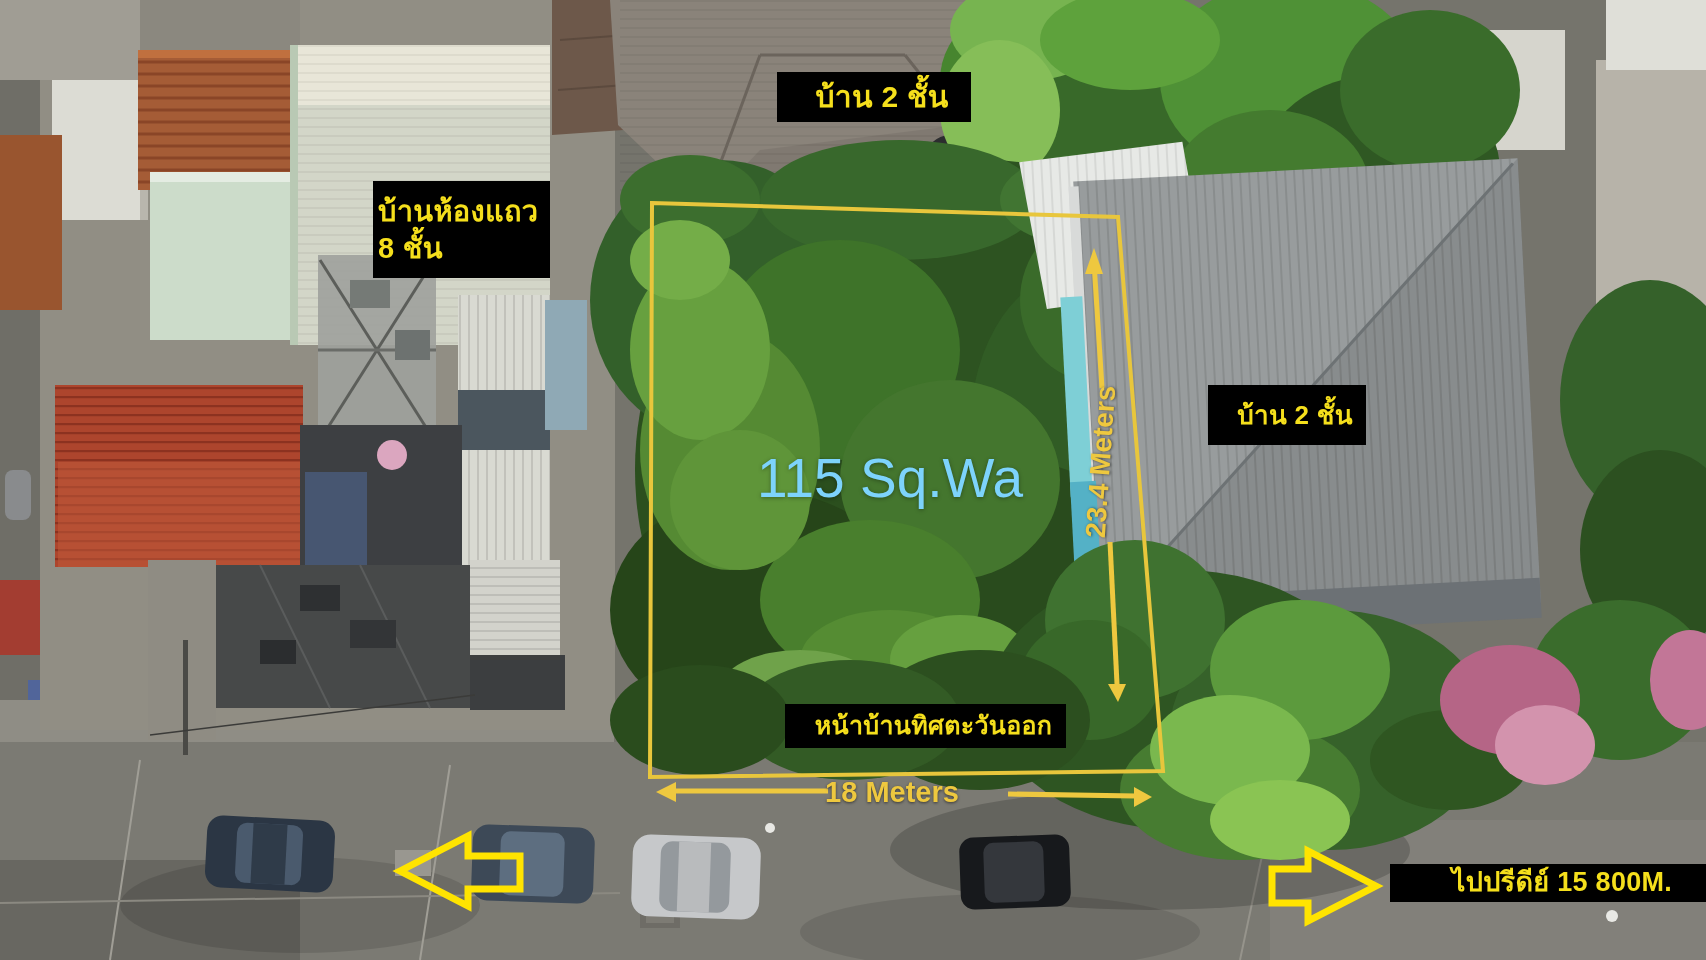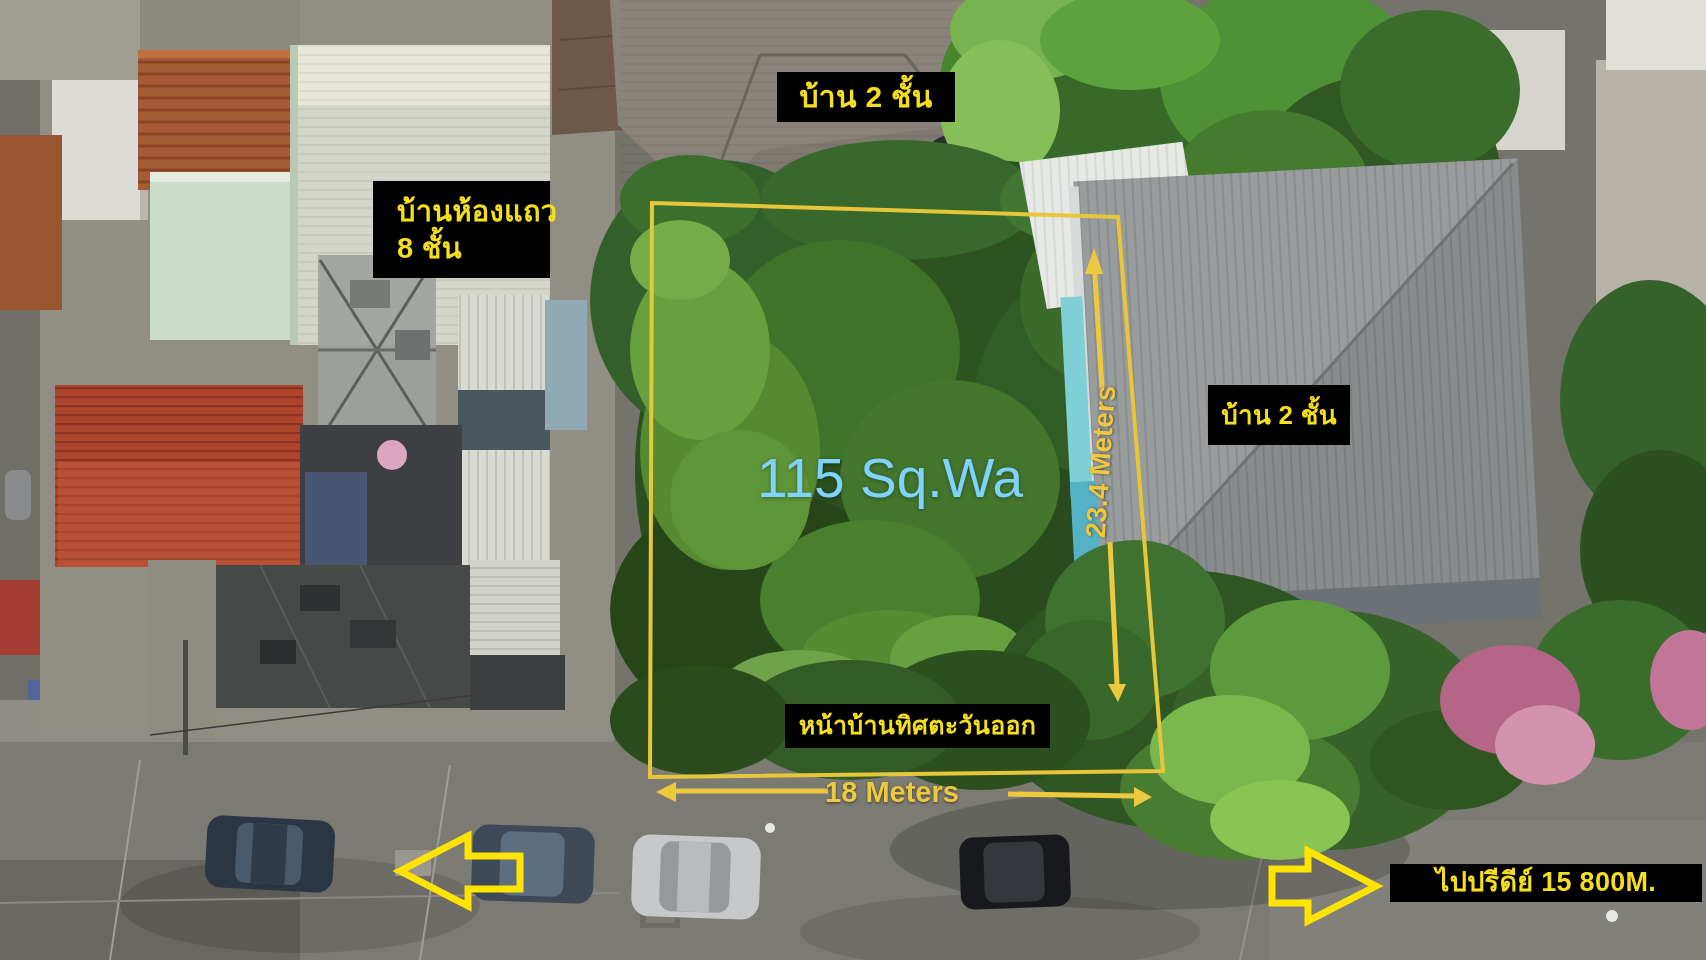--- a/index.html
+++ b/index.html
@@ -5,25 +5,25 @@
   html,body{margin:0;padding:0;background:#222;}
   #stage{
     position:relative;width:1706px;height:960px;overflow:hidden;
     font-family:"Liberation Sans","DejaVu Sans",sans-serif;
     background:#5c6452;
   }
   #photo-svg{position:absolute;left:0;top:0;width:1706px;height:960px;}
   .ann-label{
     position:absolute;background:#000;color:#f5df1c;font-weight:700;
     display:flex;align-items:center;justify-content:center;
-    line-height:1.25;letter-spacing:.3px;white-space:nowrap;z-index:5;
+    line-height:1.25;letter-spacing:.3px;white-space:nowrap;z-index:5;padding-left:16px;
   }
   .lbl-top-house{left:777px;top:72px;width:178px;height:50px;font-size:30px;}
   .lbl-rowhouse{left:373px;top:181px;width:177px;height:97px;font-size:29px;
-    flex-direction:column;align-items:flex-start;justify-content:center;padding-left:24px;box-sizing:border-box;}
+    flex-direction:column;align-items:flex-start;justify-content:center;padding-left:5px;box-sizing:border-box;}
   .lbl-height{left:790px;top:255px;width:200px;height:42px;font-size:22px;font-weight:600;}
   .lbl-right-house{left:1208px;top:385px;width:142px;height:60px;font-size:26px;}
   .lbl-frontage{left:785px;top:704px;width:265px;height:44px;font-size:25px;}
   .lbl-road{left:823px;top:841px;width:177px;height:44px;font-size:29px;}
   .lbl-sukhumvit{left:148px;top:837px;width:225px;height:56px;font-size:25px;font-weight:600;}
   .lbl-pridi{left:1390px;top:864px;width:312px;height:38px;font-size:27px;font-weight:600;}
   .area-label{
     position:absolute;left:775px;top:452px;width:230px;height:52px;z-index:5;
     color:#7dd3fc;font-size:55px;font-weight:400;display:flex;align-items:center;justify-content:center;
     text-shadow:0 1px 4px rgba(0,0,0,.35);white-space:nowrap;

